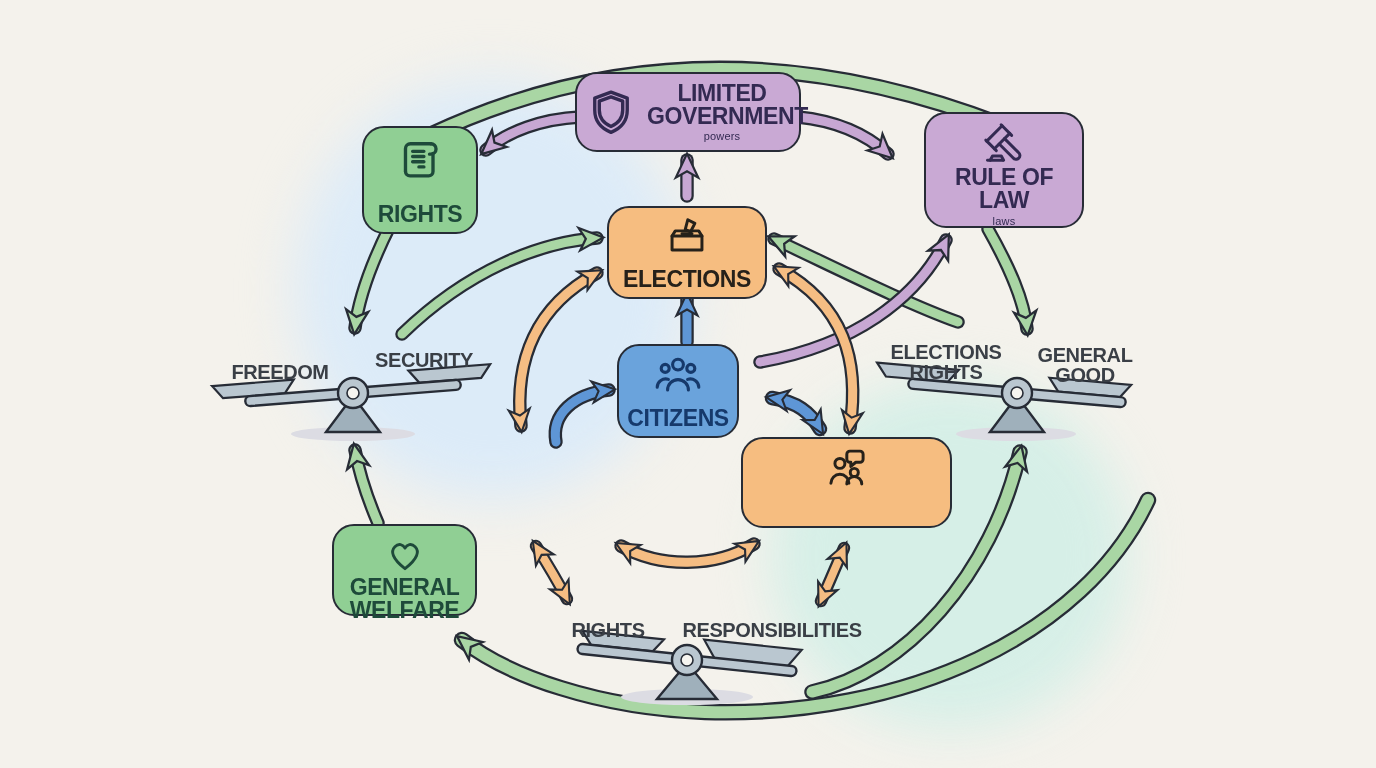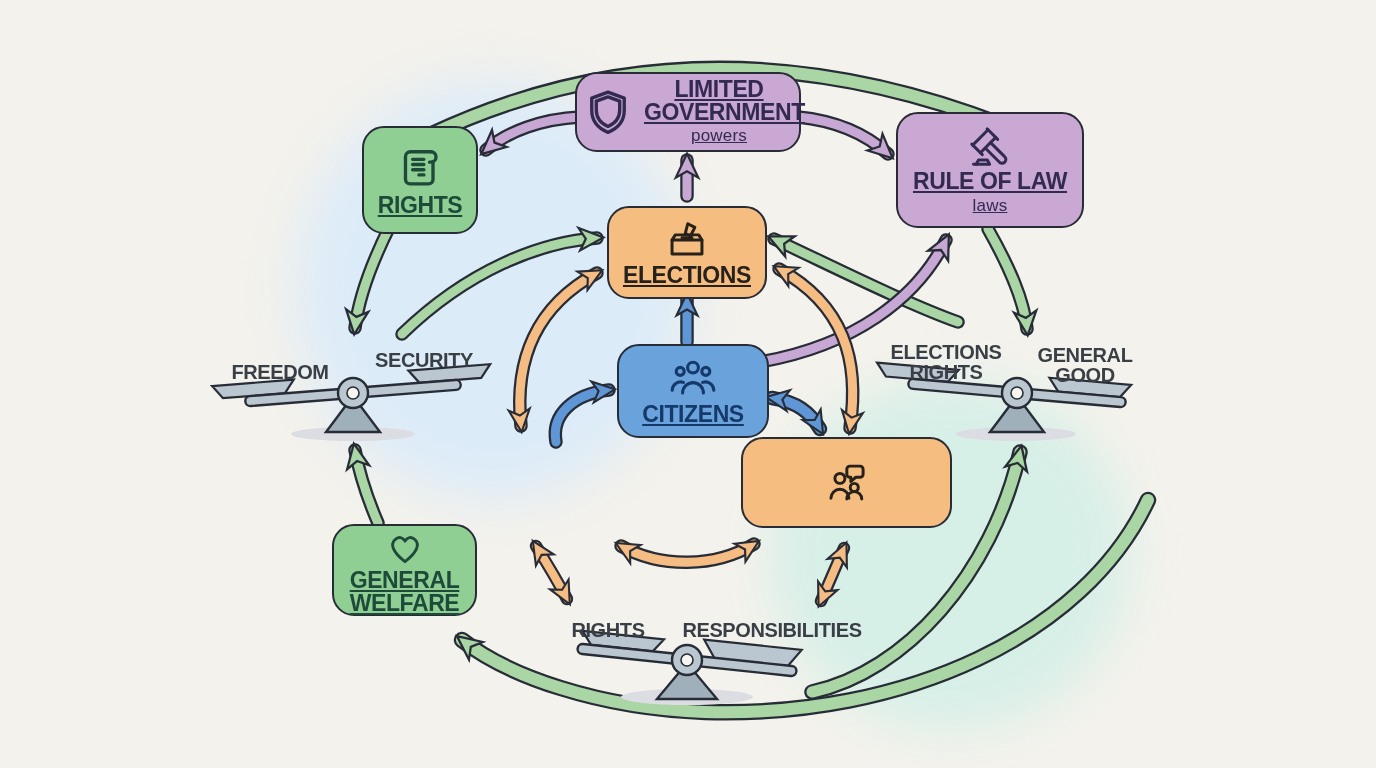--- a/index.html
+++ b/index.html
@@ -17,31 +17,31 @@
   #arrows .orange{stroke:var(--arrow-orange);}
   #arrows .blue{stroke:var(--arrow-blue);}
   #arrows .w12{--w:12px;} #arrows .w11{--w:11px;} #arrows .w10{--w:10px;} #arrows .w8{--w:8px;}
   .scale-beam{fill:var(--scale-gray);stroke:var(--ink);stroke-width:2.4;}
   .scale-pan{fill:var(--scale-gray);stroke:var(--ink);stroke-width:2.2;}
   .scale-fulcrum{fill:var(--scale-dark);stroke:var(--ink);stroke-width:2.4;}
   .scale-pivot{fill:var(--scale-gray);stroke:var(--ink);stroke-width:2.4;}
   .scale-pivot-hole{fill:#f6f5f0;stroke:var(--ink);stroke-width:1.6;}
   .scale-shadow{fill:var(--shadow);}
   .node{position:absolute;z-index:3;display:flex;flex-direction:column;align-items:center;
-        justify-content:center;border:2.6px solid var(--ink);border-radius:22px;
-        box-sizing:border-box;text-align:center;padding:6px 8px;text-decoration:underline;}
+        justify-content:space-between;border:2.6px solid var(--ink);border-radius:22px;
+        box-sizing:border-box;text-align:center;padding:6px 8px;}
   .node.row{flex-direction:row;gap:10px;}
   .node.purple{background:var(--purple-fill);color:var(--purple-text);}
   .node.green{background:var(--green-fill);color:var(--green-text);}
   .node.orange{background:var(--orange-fill);color:var(--orange-text);}
   .node.blue{background:var(--blue-fill);color:var(--blue-text);}
   .node .icon{display:block;line-height:0;}
   .node .icon svg{stroke:currentColor;fill:none;stroke-width:1.55;stroke-linecap:round;stroke-linejoin:round;}
   .node .label{font-weight:700;font-size:23px;line-height:1.02;letter-spacing:-.4px;}
-  .node .sublabel{font-size:17px;font-weight:400;margin-top:2px;letter-spacing:.2px;}
+  .node .sublabel{font-size:11px;font-weight:400;margin-top:2px;letter-spacing:.2px;}
   .scale-label{position:absolute;z-index:3;transform:translate(-50%,-50%);
         color:var(--label-text);font-size:20px;font-weight:600;letter-spacing:-.4px;
         text-align:center;line-height:1.0;white-space:nowrap;}
   .scale-label.wrap{white-space:normal;}
 </style>
 </head>
 <body>
 
 <div id="stage">
 
@@ -152,21 +152,21 @@
         <path d="M12 2.8 L19.5 5.6 V11.2 C19.5 16.4 16.4 19.6 12 21.4 C7.6 19.6 4.5 16.4 4.5 11.2 V5.6 Z"></path>
         <path d="M12 5 L17.4 7 V11.1 C17.4 14.9 15.2 17.3 12 18.7 C8.8 17.3 6.6 14.9 6.6 11.1 V7 Z"></path>
       </svg>
     </span>
     <div class="txt">
       <div class="label" style="max-width:150px;">LIMITED GOVERNMENT</div>
       <div class="sublabel">powers</div>
     </div>
   </div>
 
-  <div class="node purple" style="left:896px;top:112px;width:188px;height:116px;">
+  <div class="node purple" style="left:924px;top:112px;width:160px;height:116px;">
     <span class="icon">
       <svg width="46" height="46" viewBox="0 0 24 24">
         <g transform="scale(-1,1) translate(-24,0)">
           <path d="m14.5 12.5-7.2 7.2a2 2 0 1 1-2.8-2.8l7.2-7.2"></path>
           <path d="m16 16 5.5-5.5"></path>
             <path d="m8 8 5.5-5.5"></path>
           <path d="m9 7 8 8"></path>
             <path d="m21 11-8-8"></path>
         </g>
         <path d="M3.4 21 h8"></path>
@@ -194,21 +194,21 @@
       <svg width="46" height="46" viewBox="0 0 24 24">
         <path d="M4.2 11.5 h15.6 v7.3 H4.2 Z"></path>
         <path d="M4.2 11.5 l1.7-2.7 h12.2 l1.7 2.7"></path>
         <path d="M9.4 10.3 h5.2"></path>
         <path d="M12.4 3 l3.7 1.9 -2.3 4.5 -2.7-1.4 Z"></path>
       </svg>
     </span>
     <div class="label">ELECTIONS</div>
   </div>
 
-  <div class="node blue" style="left:617px;top:344px;width:152px;height:94px;">
+  <div class="node blue" style="left:617px;top:344px;width:122px;height:94px;">
     <span class="icon">
       <svg width="48" height="48" viewBox="0 0 24 24">
         <circle cx="12" cy="6.3" r="2.7"></circle>
         <circle cx="5.6" cy="8.2" r="2"></circle>
         <circle cx="18.4" cy="8.2" r="2"></circle>
         <path d="M6.8 19 a5.2 5.2 0 0 1 10.4 0"></path>
         <path d="M1.6 17.6 a4.2 4.2 0 0 1 5.6-3.9"></path>
         <path d="M22.4 17.6 a4.2 4.2 0 0 0-5.6-3.9"></path>
       </svg>
     </span>

